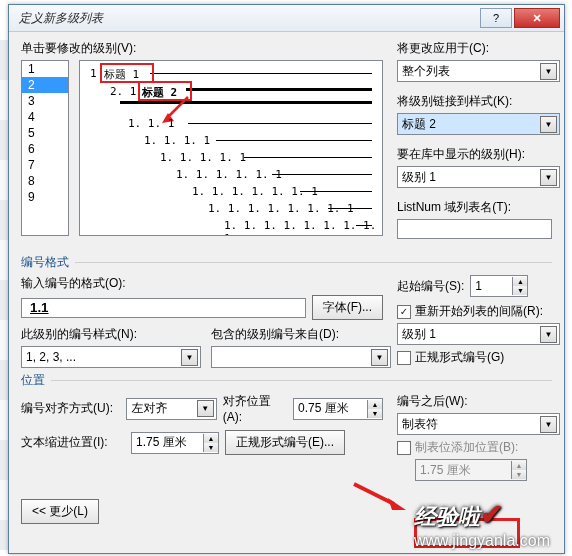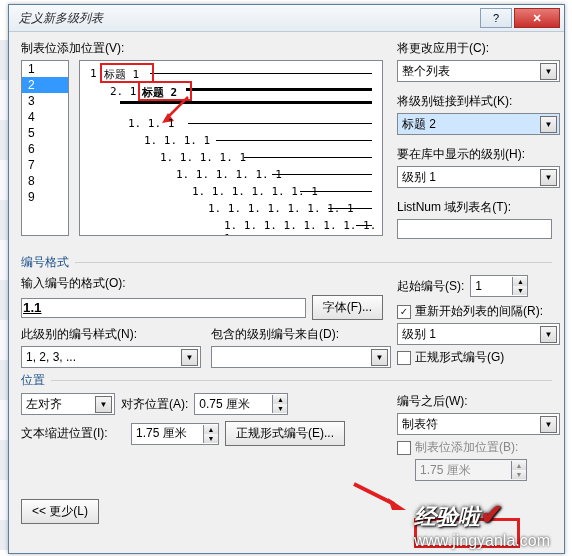--- a/index.html
+++ b/index.html
@@ -82,21 +82,21 @@
   display: flex; align-items: center; justify-content: space-between;
   padding: 0 2px 0 4px;
 }
 .select .arrow-dn {
   width: 15px; height: 15px; border: 1px solid #707070;
   background: linear-gradient(#f5f5f5,#ddd);
   display: flex; align-items: center; justify-content: center; font-size: 8px;
 }
 .textinput {
   width: 100%; height: 20px; border: 1px solid #828790; background: #fff;
-  padding: 0 1px; box-sizing: border-box;
+  padding: 0 8px; box-sizing: border-box;
 }
 .button {
   border: 1px solid #707070;
   background: linear-gradient(#fdfdfd,#e4e4e4);
   padding: 3px 10px; display: inline-block; cursor: default;
   white-space: nowrap;
 }
 .checkbox { display: flex; align-items: center; gap: 4px; margin-top: 4px;}
 .checkbox .box { width: 12px; height: 12px; border: 1px solid #707070; background:#fff; display:flex;align-items:center;justify-content:center;font-size:10px;color:#1a1a1a;}
 .form-row { display: flex; align-items: center; gap: 6px; margin-bottom: 6px;}
@@ -154,21 +154,21 @@
         <span>✕</span>
       </div>
     </div>
   </div>
 
   <div class="body">
 
     <div class="row">
       <div style="flex:1">
         <span class="label">
-          <span>制表位添加位置(V):</span>
+          <span>单击要修改的级别(V):</span>
         </span>
         <div class="row">
           <div class="listbox">
             <div class="item">1</div>
             <div class="item sel">2</div>
             <div class="item">3</div>
             <div class="item">4</div>
             <div class="item">5</div>
             <div class="item">6</div>
             <div class="item">7</div>
@@ -294,20 +294,21 @@
       </div>
     </div>
 
     <div class="section-header">
       <span>位置</span>
         <div class="line"></div>
     </div>
     <div class="row">
       <div style="flex:1">
         <div class="form-row">
+          <span style="width:104px;">编号对齐方式(U):</span>
           <div class="select" style="width:86px;">
             <span>左对齐</span>
             <span class="arrow-dn">▼</span>
           </div>
           <span>对齐位置(A):</span>
           <div class="spinner" style="width:92px;">
             <span>0.75 厘米</span>
             <div class="sp-btns">
                 <div>▲</div>
                 <div>▼</div>

